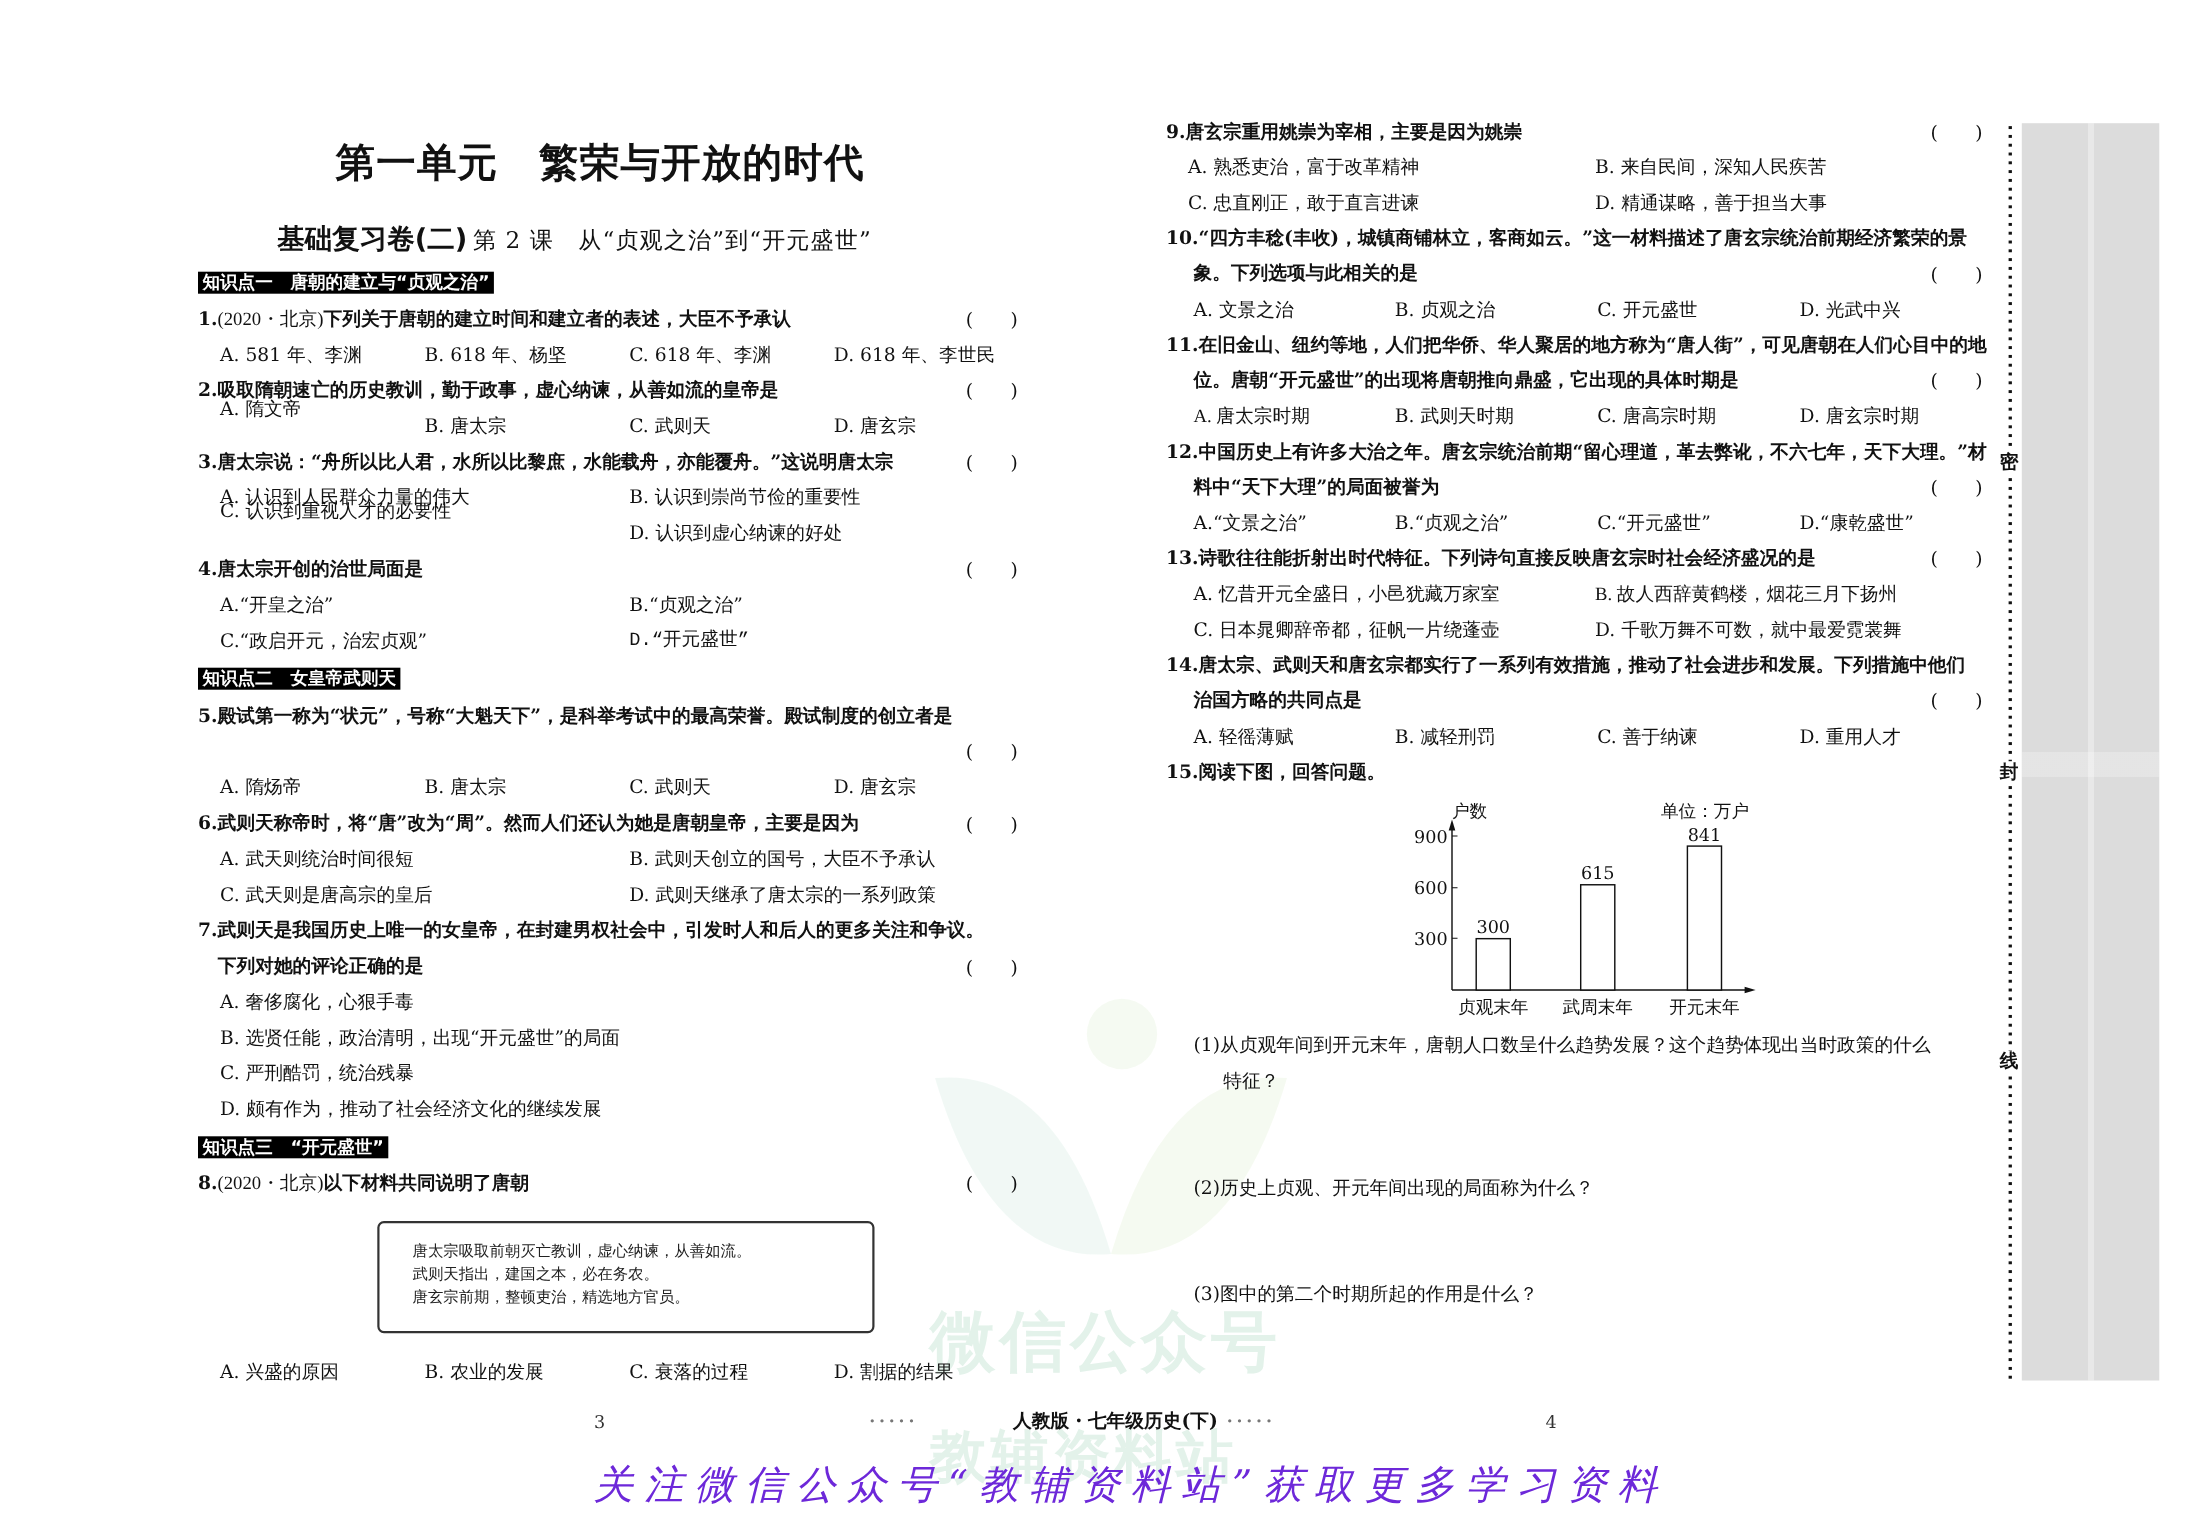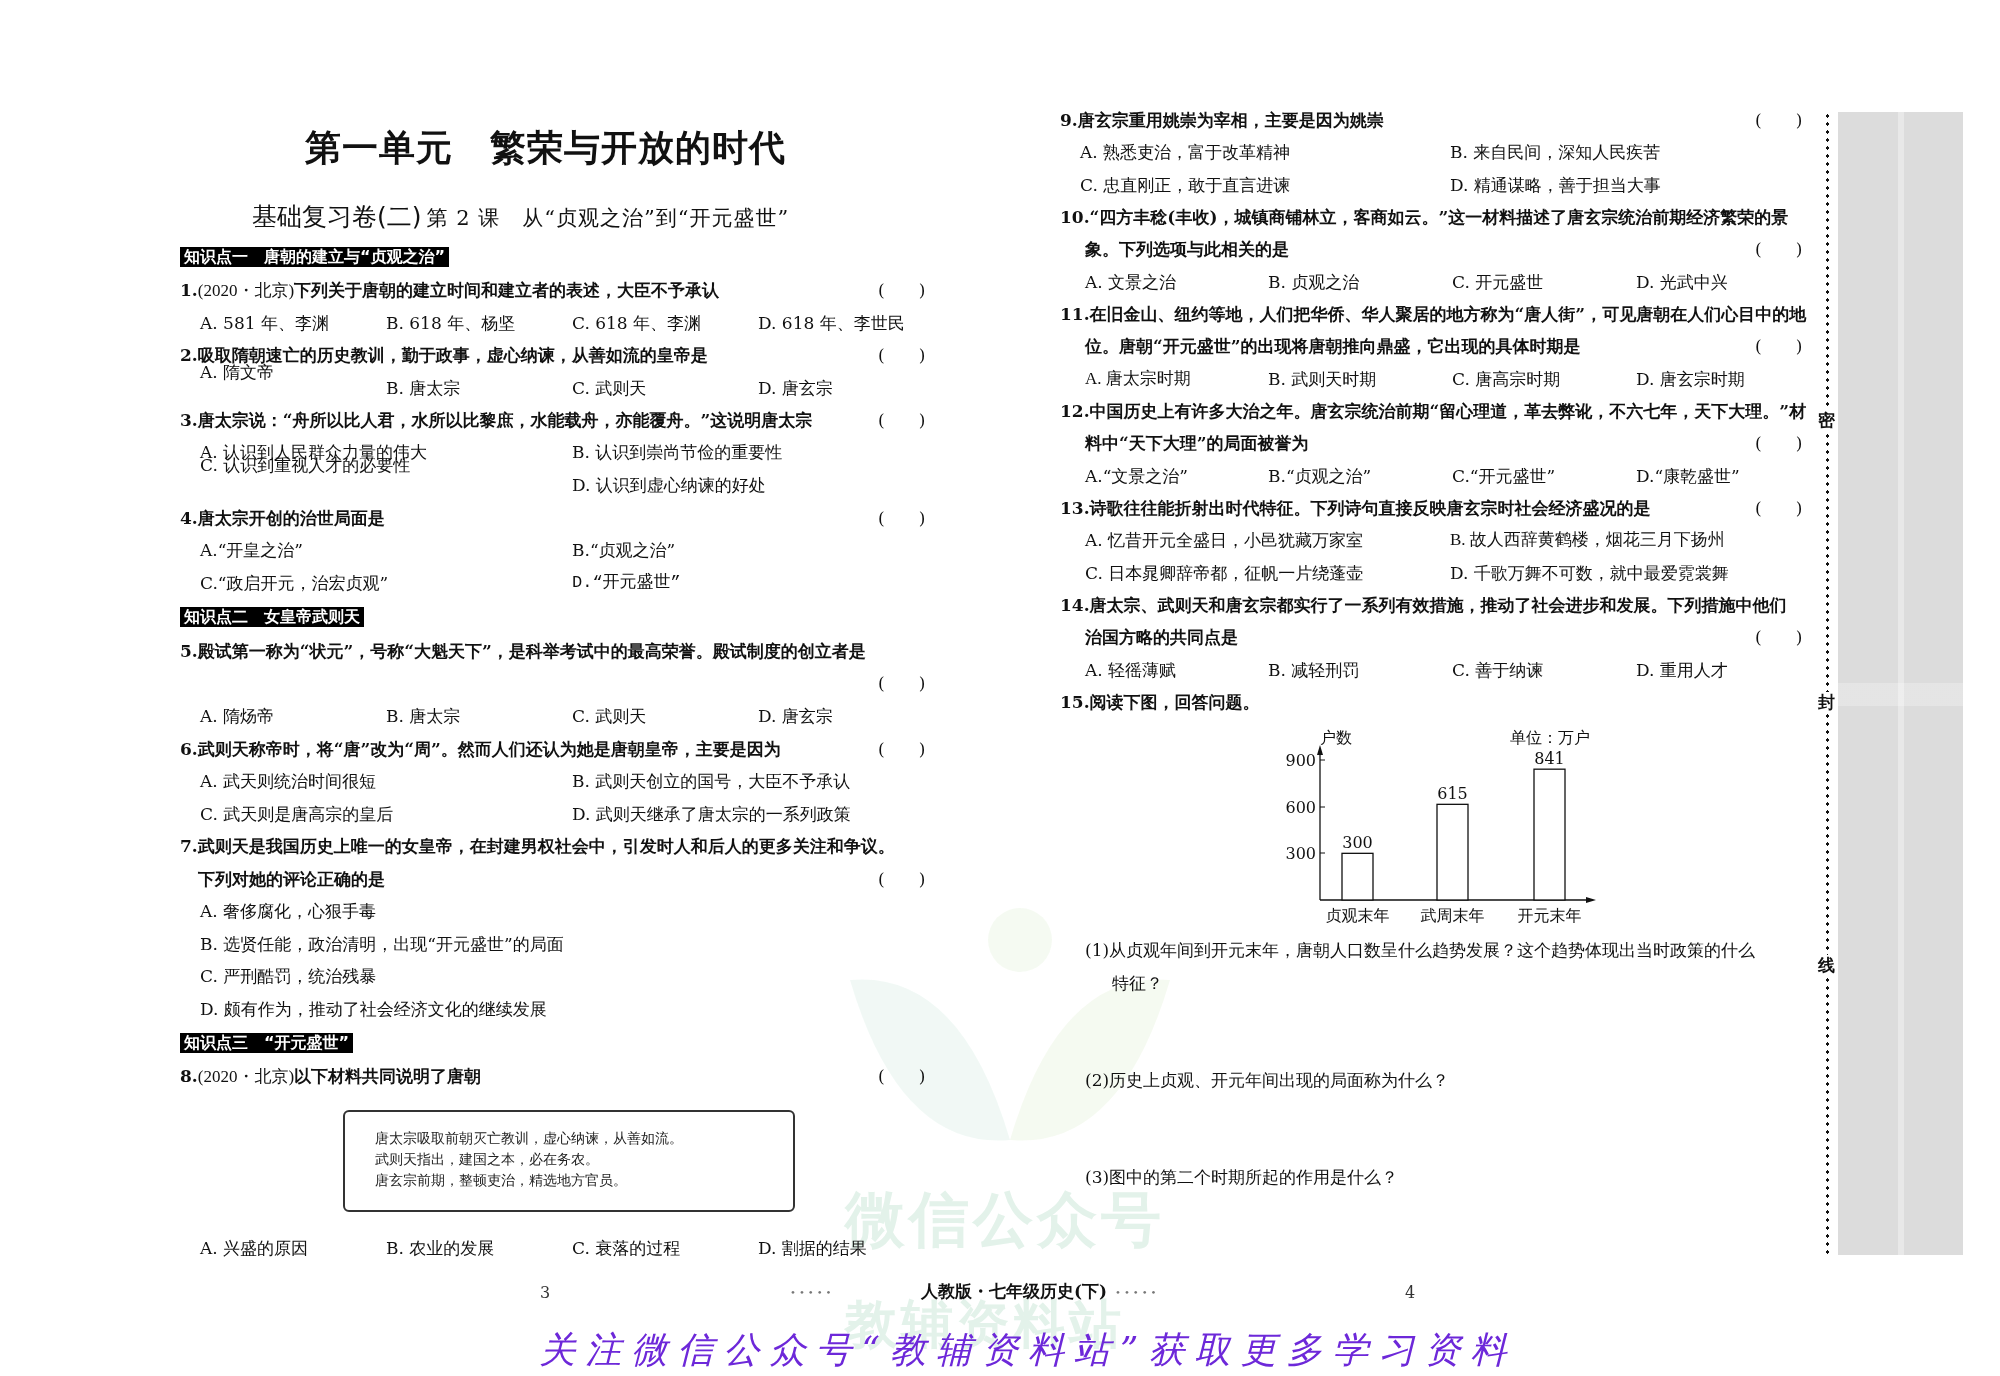--- a/index.html
+++ b/index.html
@@ -17,21 +17,21 @@
   .opt { font-size:17px; }
   .kp {
     position:absolute; background:#000; color:#fff; font-weight:bold;
     font-size:16px; line-height:20px; padding:0 4px; white-space:nowrap;
     font-family:"DejaVu Sans", sans-serif;
   }
   .title {
     font-size:36px; font-weight:bold; letter-spacing:1px;
     font-family:"DejaVu Sans", sans-serif;
   }
-  .subtitle-main { font-size:25px; font-weight:normal; font-family:"DejaVu Sans", sans-serif; }
+  .subtitle-main { font-size:25px; font-weight:bold; font-family:"DejaVu Sans", sans-serif; }
   .subtitle-lesson { font-size:21px; font-family:"DejaVu Serif", serif; letter-spacing:1px; }
   .material-box {
     position:absolute; border:2px solid #333; border-radius:6px;
     font-size:14px; line-height:21px; padding:16px 0 0 30px;
     font-family:"DejaVu Serif", serif; color:#222;
   }
   .strip {
     position:absolute; left:1838px; top:112px; width:125px; height:1143px;
     background:#dcdcdc;
     background-image:

